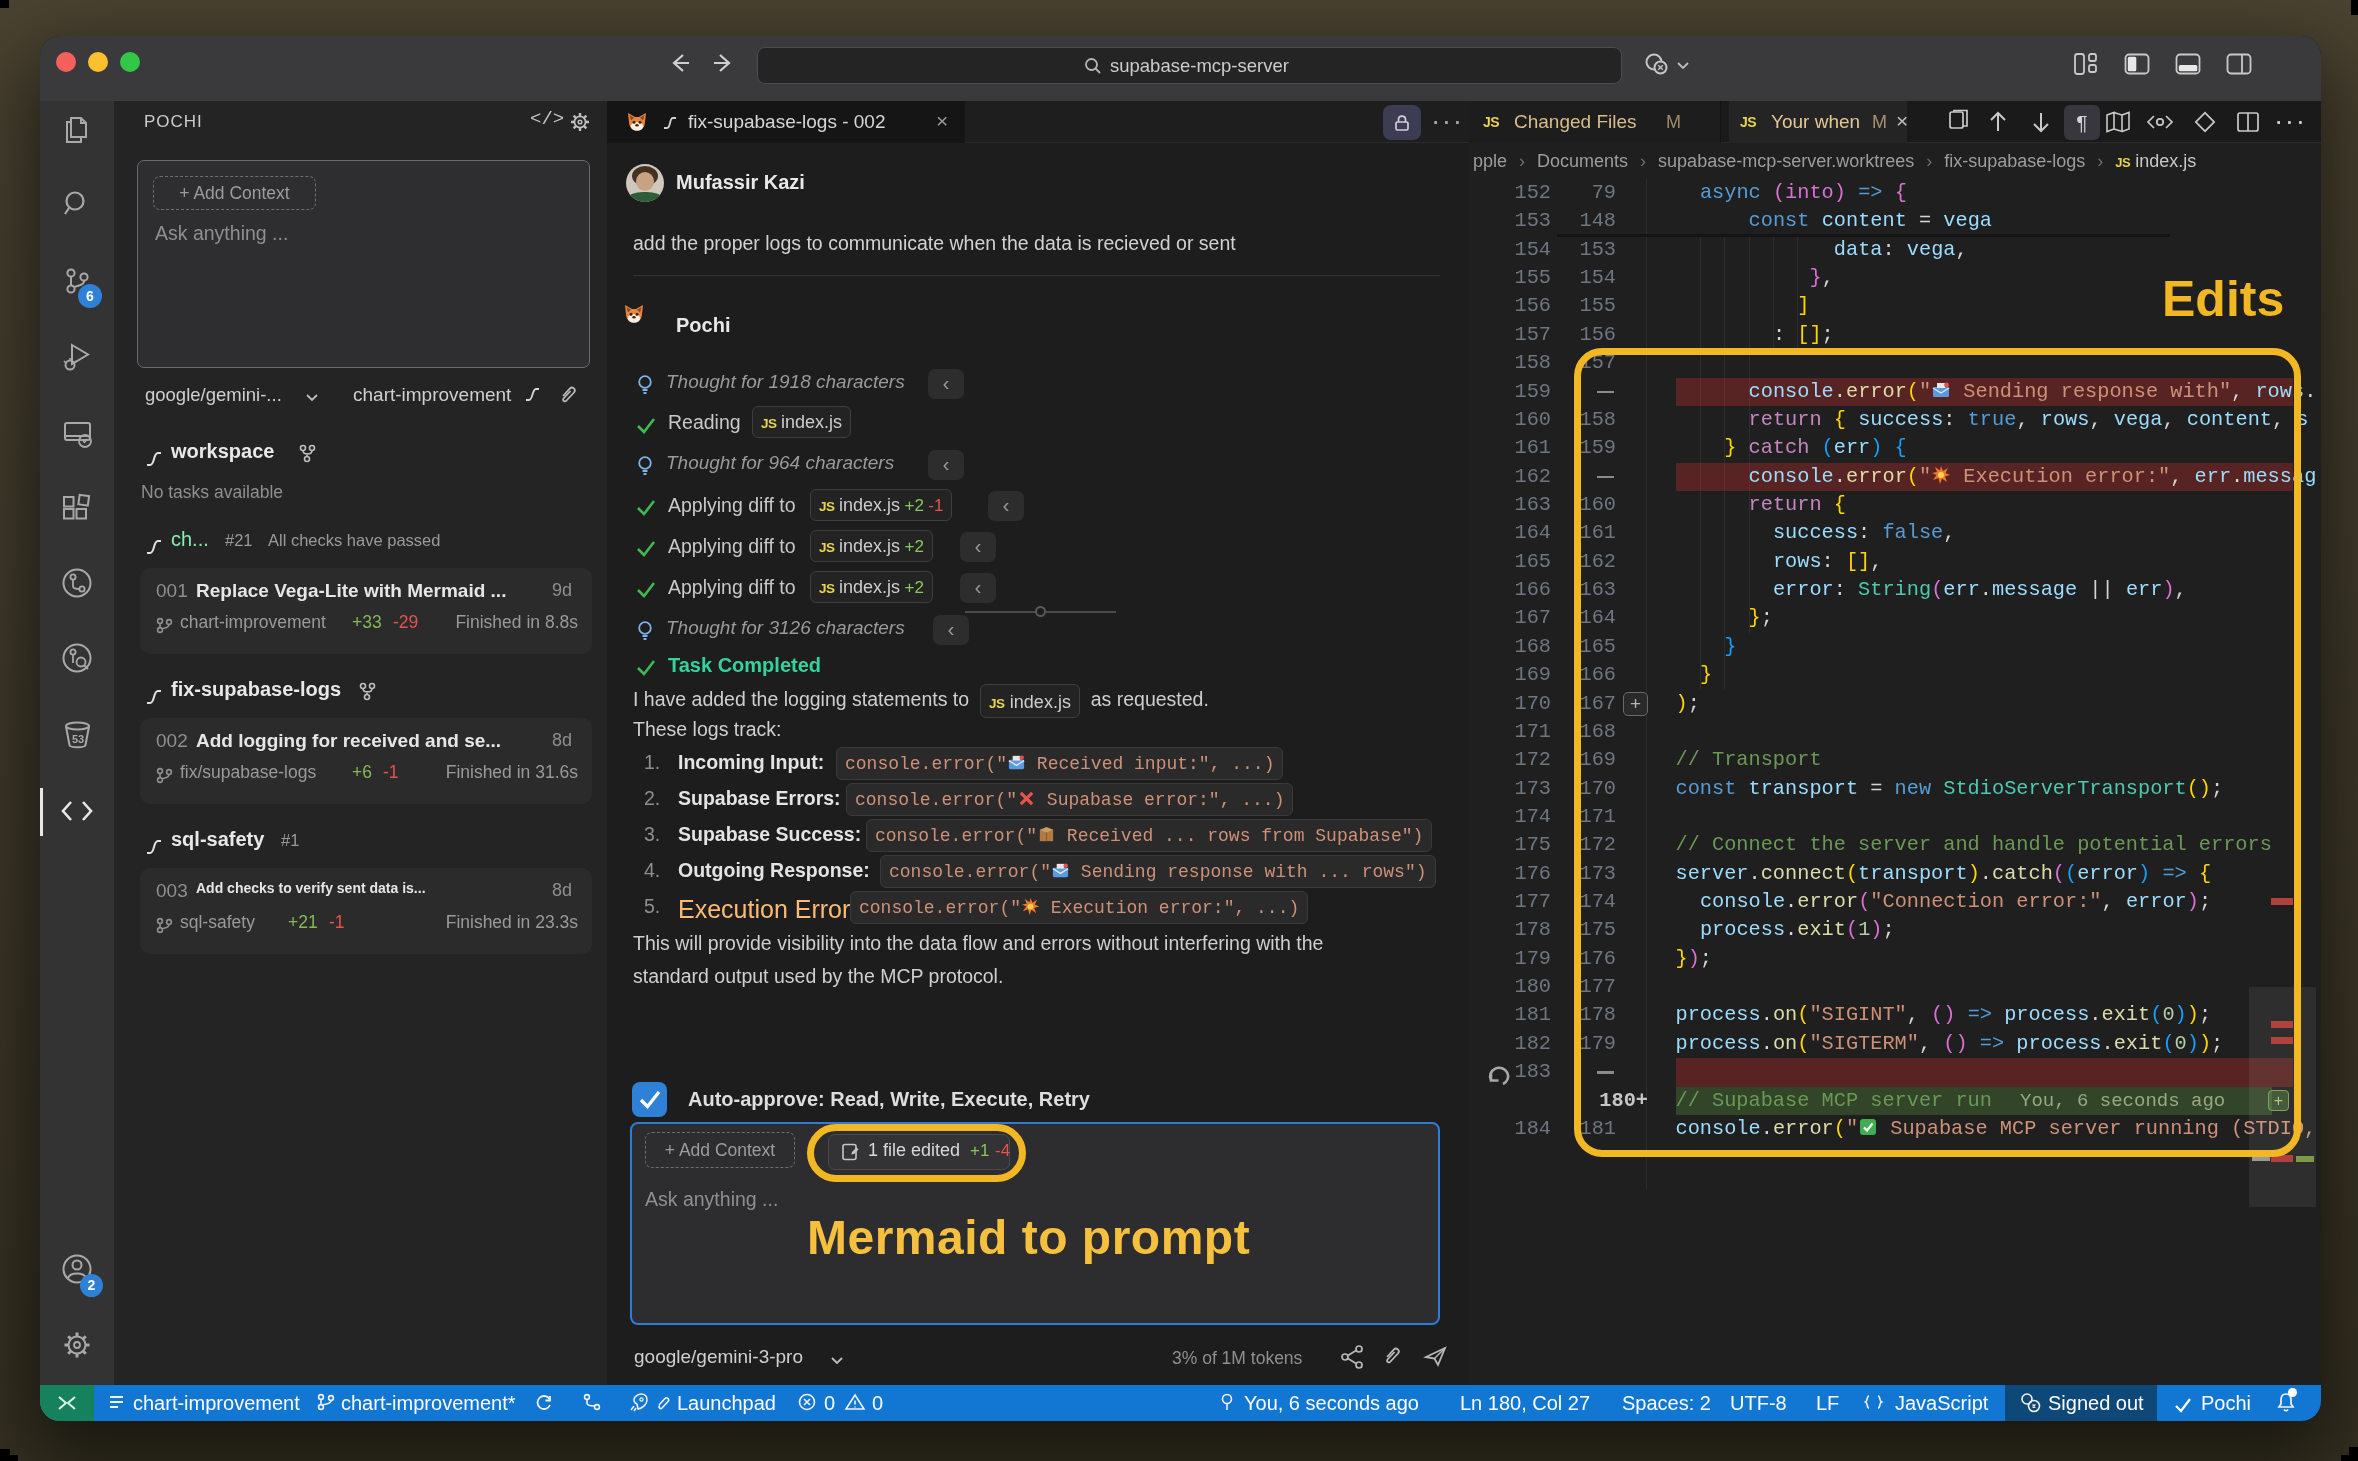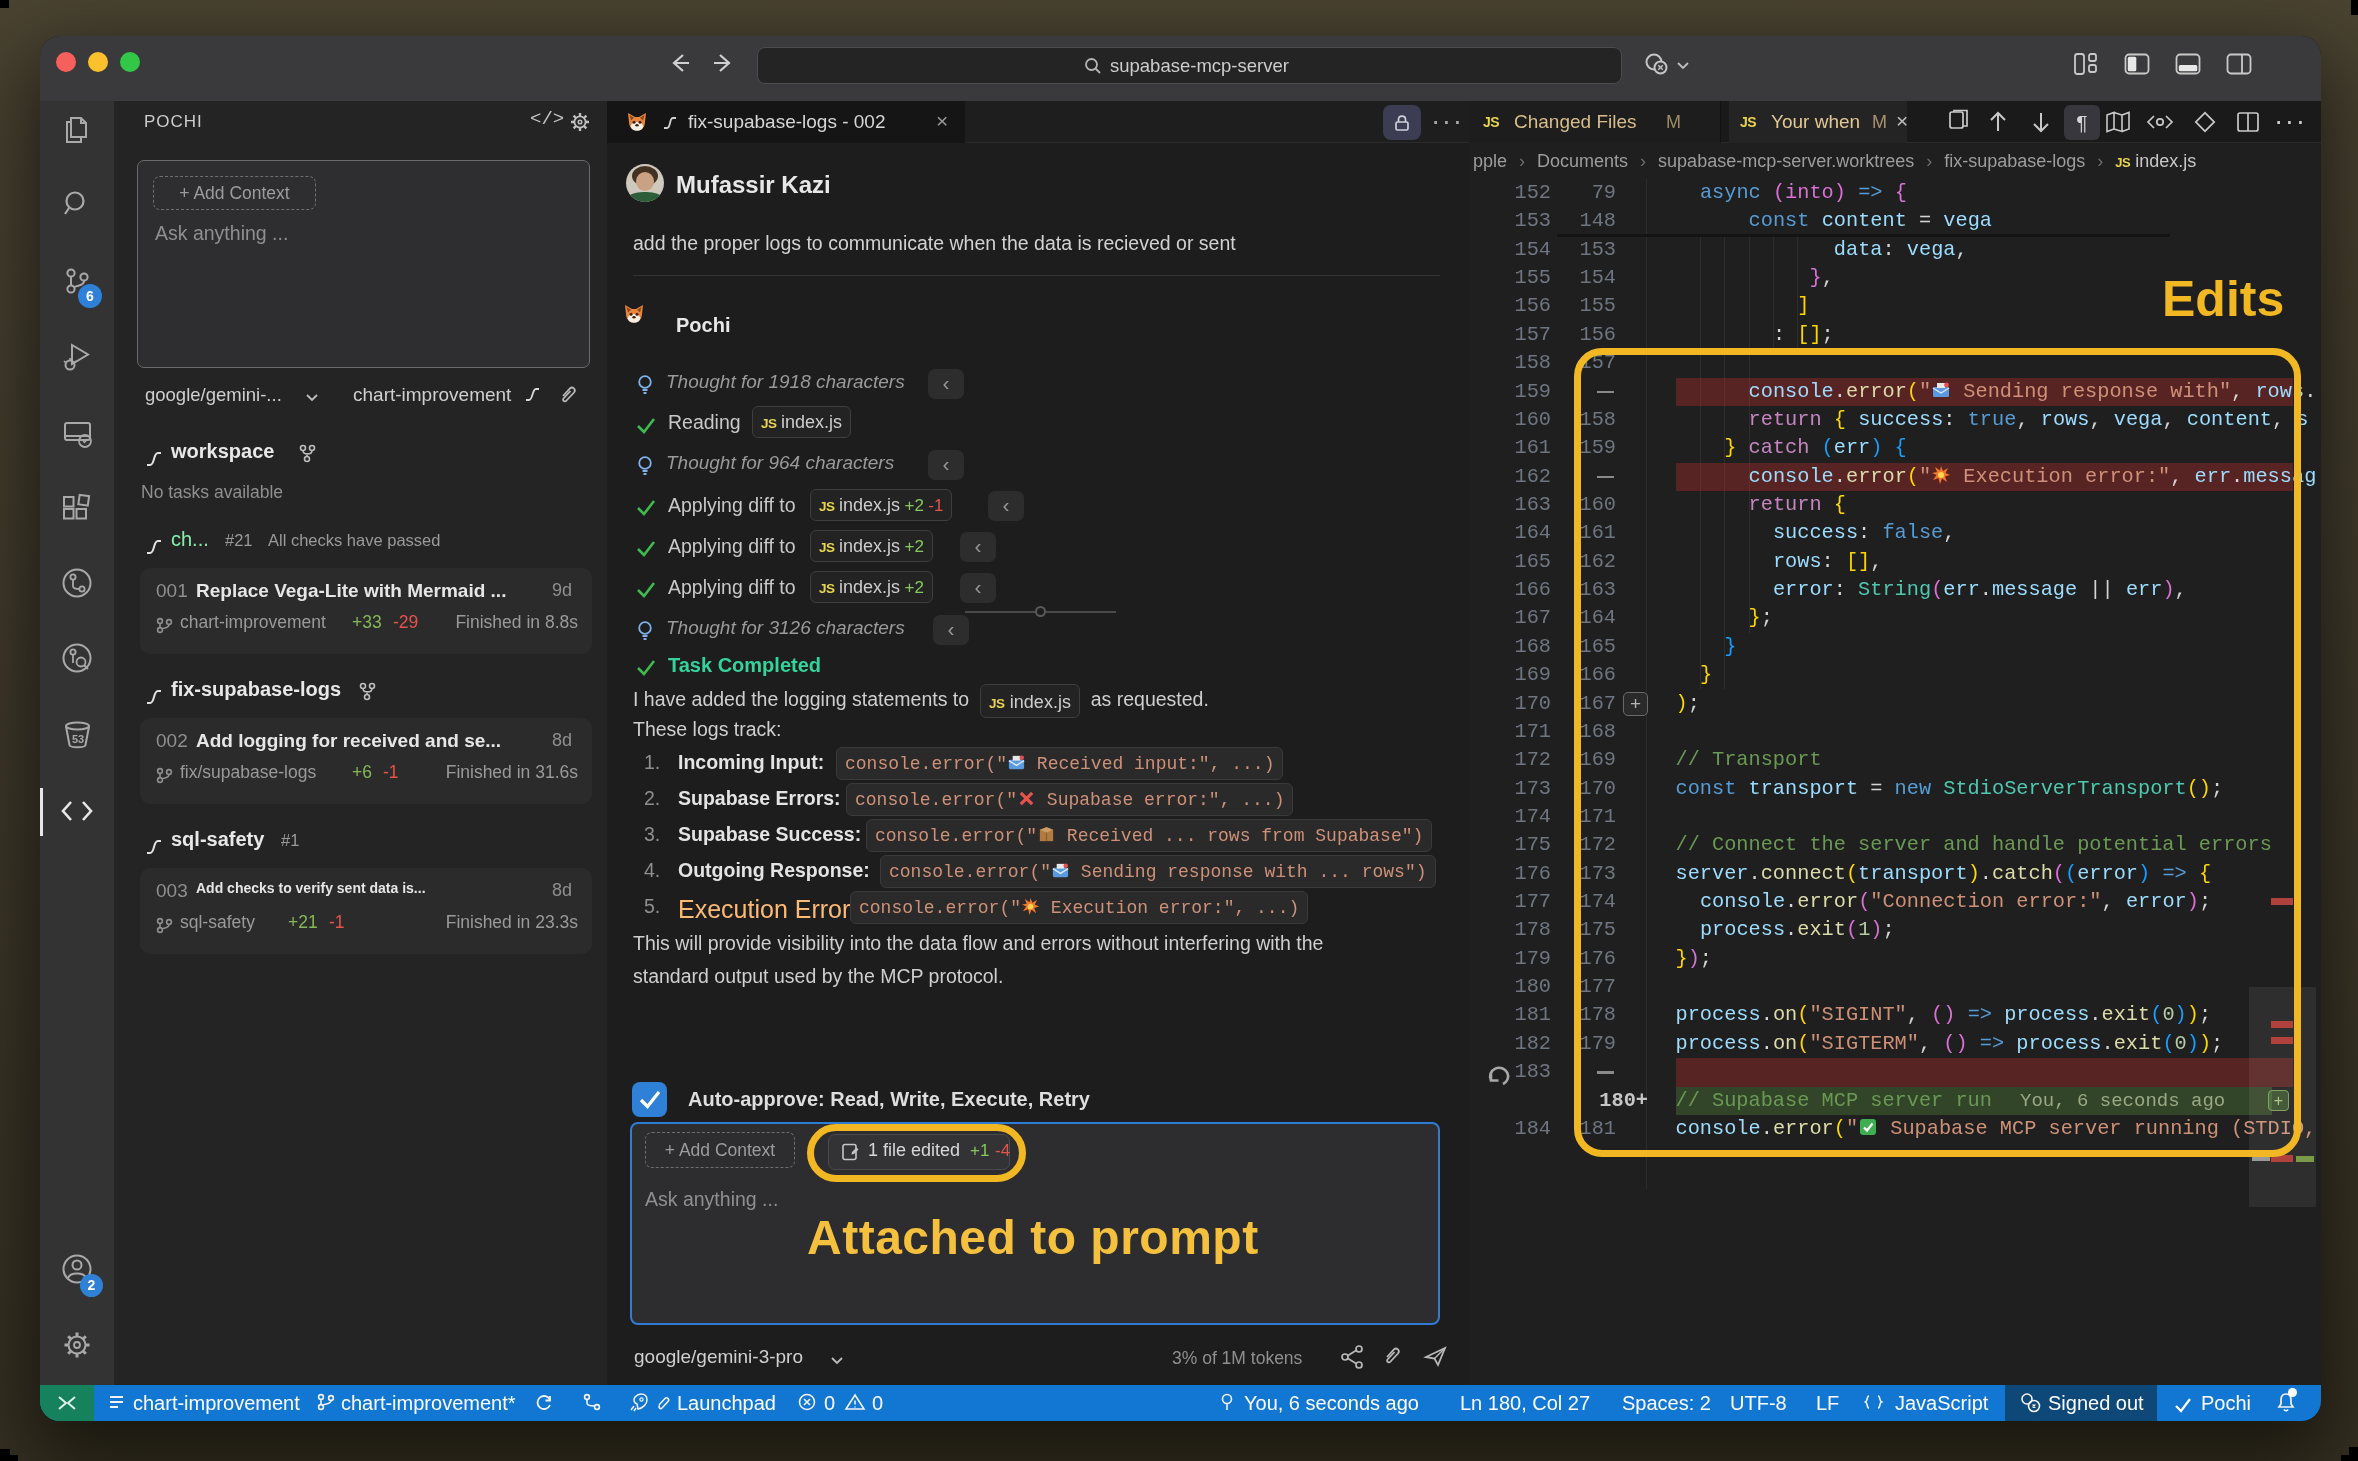--- a/index.html
+++ b/index.html
@@ -269,21 +269,21 @@
 <svg class="a" style="left:1352px;top:77px" width="20" height="20" viewBox="0 0 20 20" fill="none">
       <rect x="4" y="9" width="12" height="8" rx="1.5" stroke="#d0d0da" stroke-width="1.7"></rect>
       <path d="M6.5 9 V6.5 C6.5 2 13.5 2 13.5 6.5 V9" stroke="#d0d0da" stroke-width="1.7"></path>
     </svg>
 <div class="a" style="left:1391px;top:65px;height:42px;line-height:40px;font-size:28px;color:#a8a8a8;letter-spacing:1.5px">···</div>
 <div class="a" style="left:586px;top:128px;width:38px;height:38px;border-radius:50%;background:#cfc9bd;overflow:hidden">
       <div class="a" style="left:6px;top:2px;width:26px;height:20px;border-radius:50%;background:#453122"></div>
       <div class="a" style="left:10px;top:8px;width:18px;height:19px;border-radius:50%;background:#c9a183"></div>
       <div class="a" style="left:2px;top:28px;width:34px;height:14px;border-radius:45%;background:#2e5d3a"></div>
     </div>
-<div class="a" style="left:636px;top:135px;font-size:24px;font-weight:700;color:#e8e8e8">Mufassir Kazi</div>
+<div class="a" style="left:636px;top:135px;font-size:20px;font-weight:700;color:#e8e8e8">Mufassir Kazi</div>
 <div class="a" style="left:593px;top:196px;font-size:19.5px;color:#d2d2d2">add the proper logs to communicate when the data is recieved or sent</div>
 <div class="a" style="left:593px;top:239px;width:807px;height:1px;background:#333334"></div>
 <svg class="a" style="left:582px;top:266px;" width="46" height="46" viewBox="0 0 46 46" fill="none">
       <path d="M3 3 L10 7 H14 L21 3 L20 12 C20 17 16.5 20.5 12 20.5 C7.5 20.5 4 17 4 12 Z" fill="#e8873d"></path>
       <path d="M4.5 5 L9 7.8 L6 10.5 Z" fill="#8c4a1d"></path>
       <path d="M19.5 5 L15 7.8 L18 10.5 Z" fill="#8c4a1d"></path>
       <ellipse cx="12" cy="16.3" rx="6.2" ry="4.4" fill="#f6eee2"></ellipse>
       <circle cx="9" cy="12.3" r="1.5" fill="#42230e"></circle>
       <circle cx="15" cy="12.3" r="1.5" fill="#42230e"></circle>
       <ellipse cx="12" cy="15.2" rx="1.7" ry="1.3" fill="#42230e"></ellipse>
@@ -651,12 +651,12 @@
 <div class="a" style="left:2161px;top:1348.5px;height:36.5px;line-height:36px;font-size:20px;color:#fdfdfd;font-weight:400;white-space:nowrap">Pochi</div>
 <svg class="a" style="left:2234px;top:1354px" width="24" height="24" viewBox="0 0 24 24" fill="none">
       <path d="M12 4 C8 4 7 7 7 10 V14 L5 17 H19 L17 14 V10 C17 7 16 4 12 4 Z" stroke="#f2f2f2" stroke-width="1.7"></path>
       <path d="M10 19.5 C10.5 21 13.5 21 14 19.5" stroke="#f2f2f2" stroke-width="1.7"></path>
     </svg>
 <div class="a" style="left:2248px;top:1352px;width:9px;height:9px;border-radius:50%;background:#fff"></div>
 </div>
 <div class="a" style="left:1574px;top:348px;width:727px;height:809px;border:7px solid #f2b824;border-radius:28px"></div>
 <div class="a" style="left:2162px;top:270px;font-size:50px;font-weight:700;color:#f2b824">Edits</div>
 <div class="a" style="left:807px;top:1124px;width:219px;height:58px;border:7px solid #f2b824;border-radius:29px"></div>
-<div class="a" style="left:807px;top:1210px;font-size:48px;font-weight:700;color:#f4c03e;letter-spacing:0.5px">Attached to prompt</div>
+<div class="a" style="left:807px;top:1210px;font-size:48px;font-weight:700;color:#f4c03e;letter-spacing:0.5px">Mermaid to prompt</div>
 </body></html>

